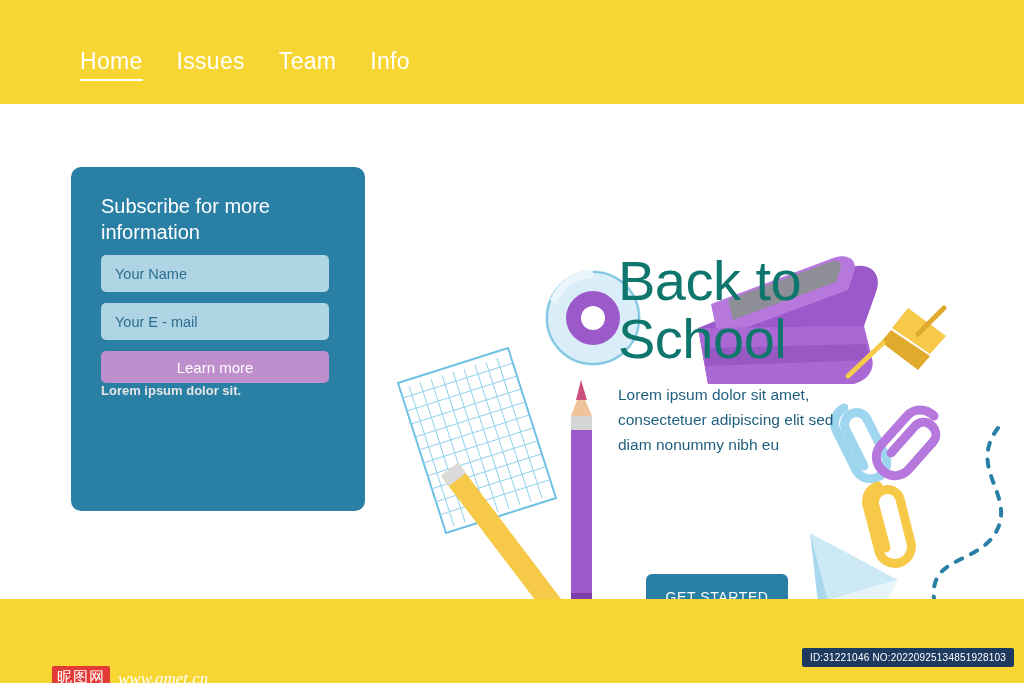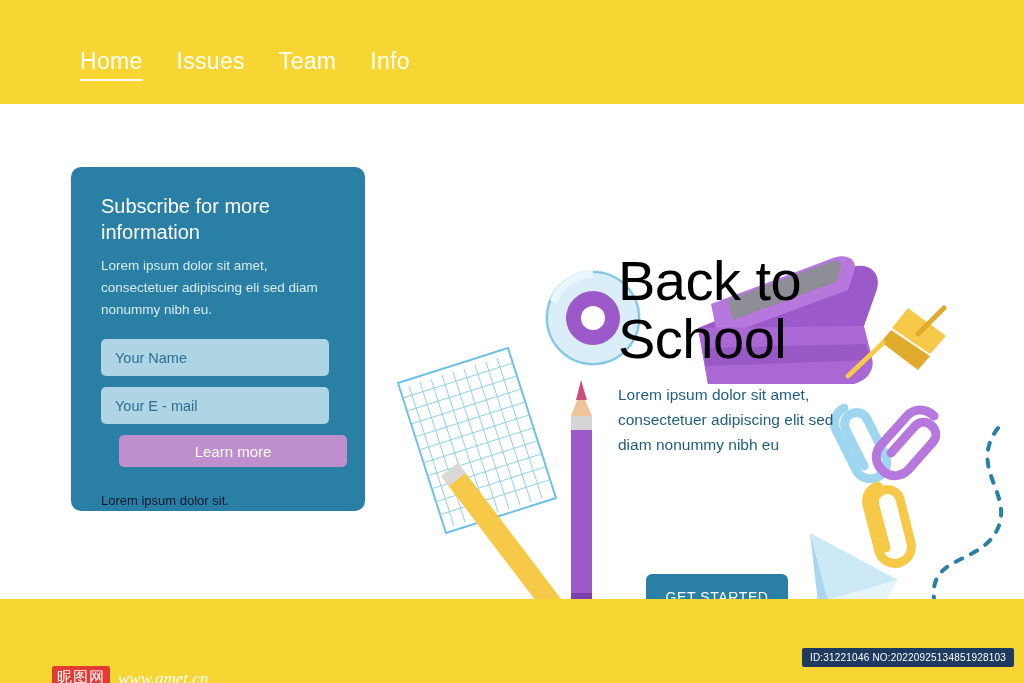--- a/index.html
+++ b/index.html
@@ -104,37 +104,37 @@
     height: 32px;
     background: #bf8ecd;
     border: none;
     border-radius: 5px;
     color: #ffffff;
     font-size: 15px;
     font-family: "Liberation Sans", sans-serif;
     cursor: pointer;
     display: block;
     margin-top: 2px;
-    margin-left: 18px;
   }
   .subscribe-note {
-    color: #0f172a;
+    color: #e5e5e5;
     font-size: 13px;
-    margin-top: 26px;
+    margin-top: 0;
+    font-weight: bold;
   }
 
   
   .hero {
     position: absolute;
     left: 610px;
     top: 148px;
     width: 330px;
   }
   .hero-title {
-    color: #000000;
+    color: #0f766e;
     font-size: 56px;
     line-height: 58px;
     font-weight: normal;
     letter-spacing: -0.5px;
     margin: 0;
     font-family: "Liberation Sans", sans-serif;
   }
   .hero-desc {
     color: #1f5f7e;
     font-size: 15.5px;
@@ -224,21 +224,20 @@
       <div class="nav-item">Issues</div>
       <div class="nav-item">Team</div>
       <div class="nav-item">Info</div>
     </div>
   </div>
 
   <div class="content">
 
     <div class="subscribe-card">
       <h2 class="subscribe-title">Subscribe for more information</h2>
-      <p class="subscribe-desc">Lorem ipsum dolor sit amet, consectetuer adipiscing eli sed diam nonummy nibh eu.</p>
       <input class="field" type="text" placeholder="Your Name" style="">
       <input class="field" type="text" placeholder="Your E - mail" style="">
       <button class="learn-more">Learn more</button>
       <div class="subscribe-note">Lorem ipsum dolor sit.</div>
     </div>
 
     <svg class="illustration" viewBox="0 0 654 495">
 
       <g>
         <polygon points="20,175 130,140 178,290 68,325" fill="#ffffff" stroke="#6ec1e4" stroke-width="2"></polygon>

